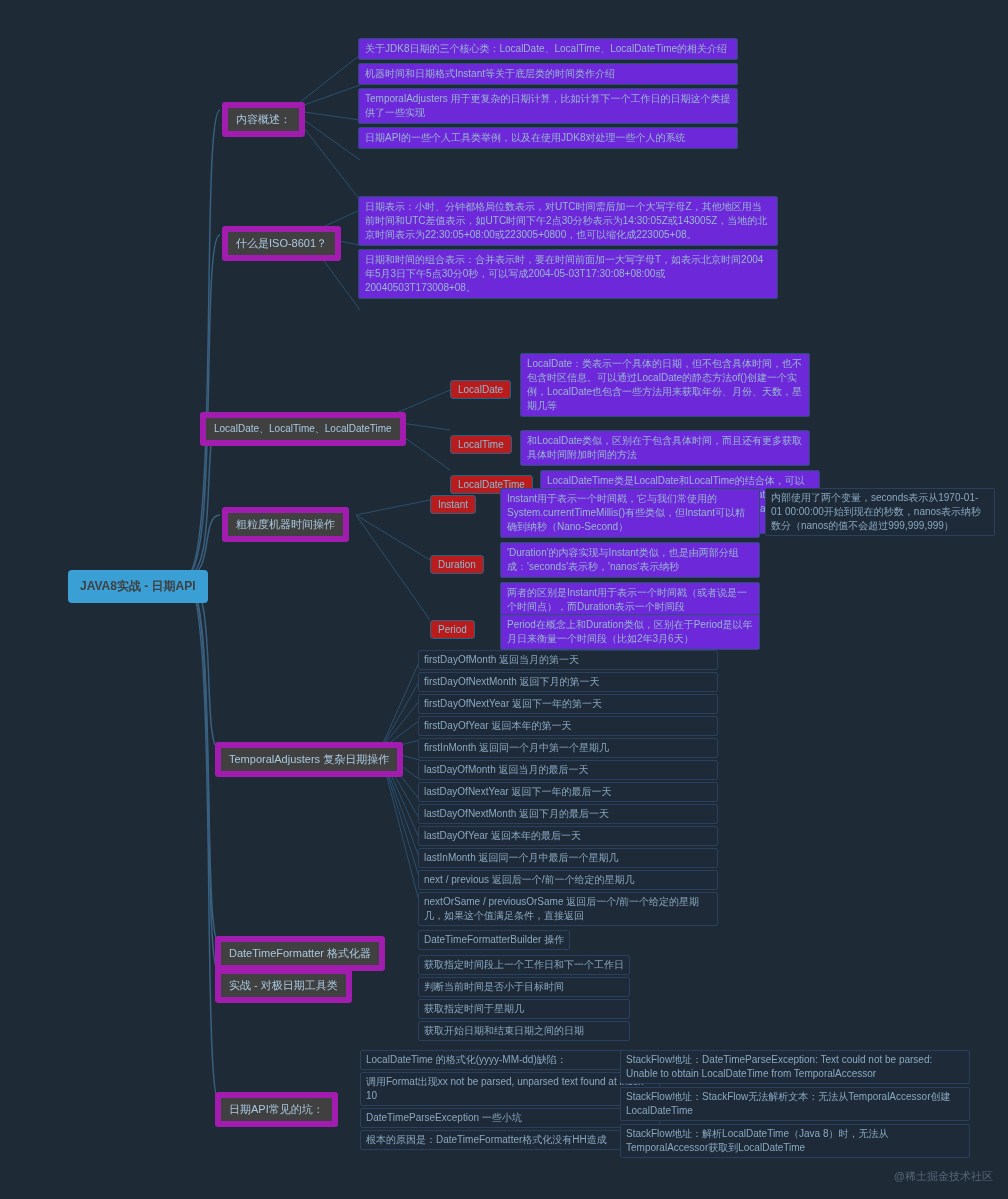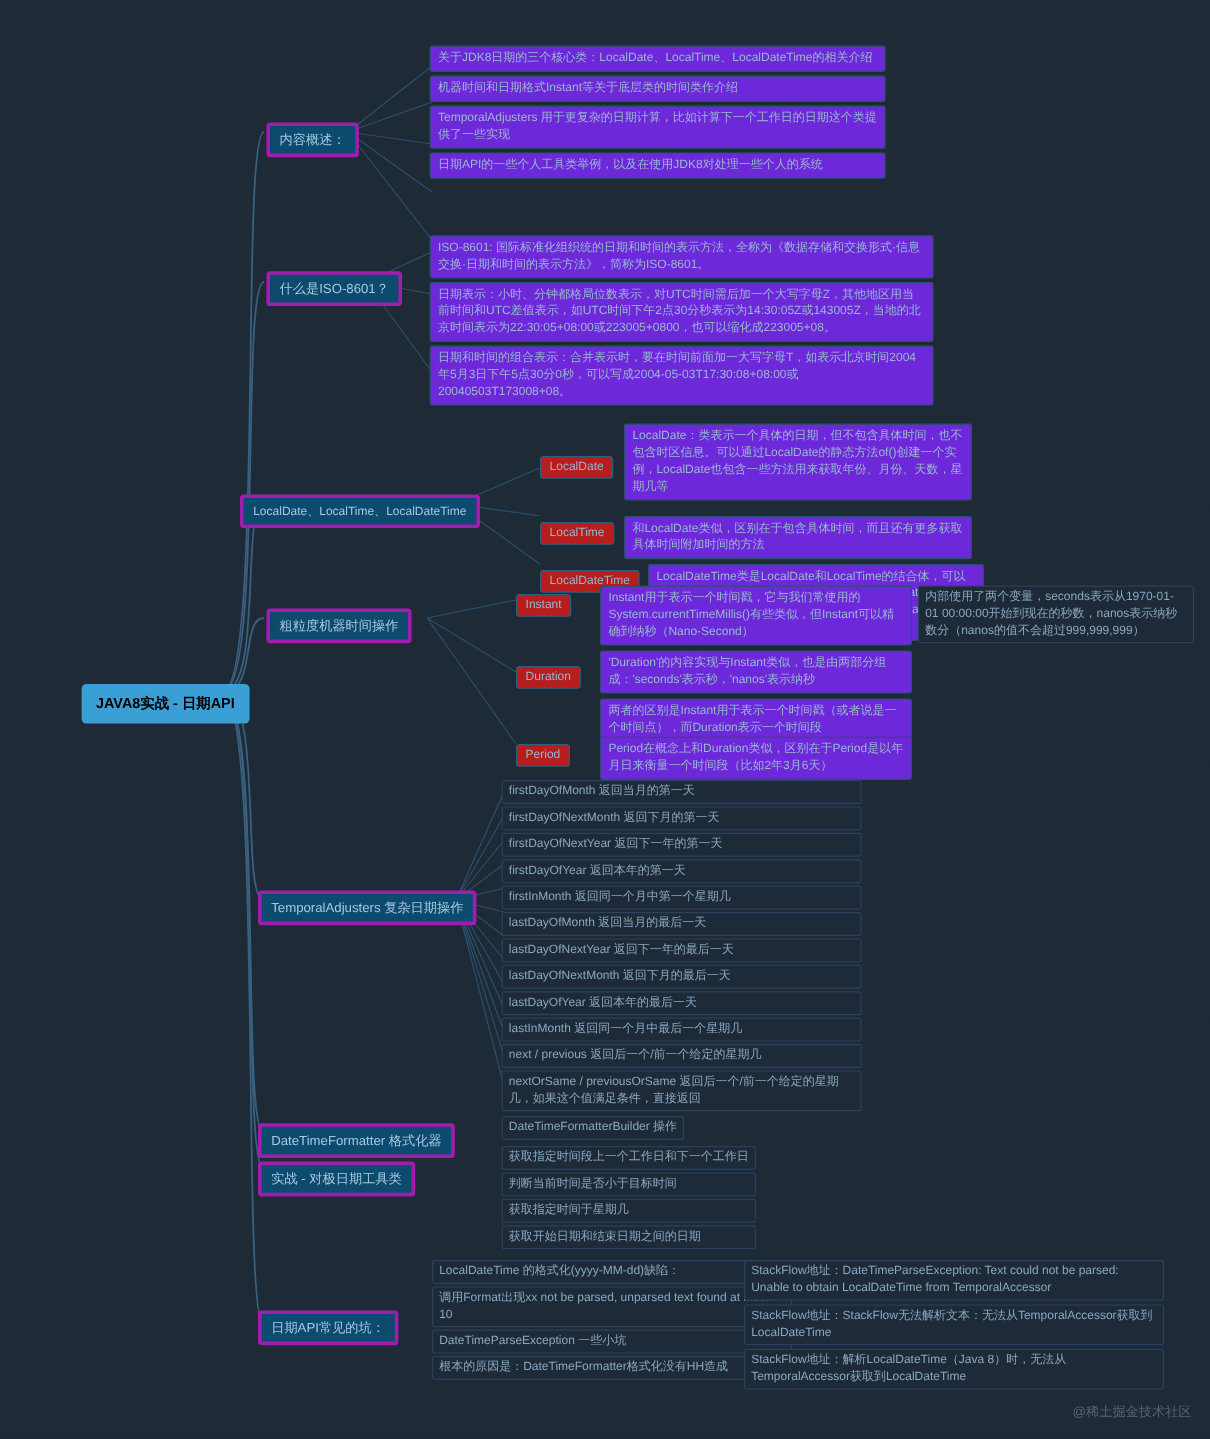--- a/index.html
+++ b/index.html
@@ -12,34 +12,34 @@
       min-height: 1199px;
       overflow-x: hidden;
     }
 
     
     .root-node {
       position: absolute;
       left: 68px;
       top: 570px;
       background: #3a9fd5;
-      color: #000000;
+      color: #404040;
       padding: 8px 12px;
       border-radius: 4px;
       font-size: 12px;
       font-weight: bold;
       white-space: nowrap;
       z-index: 10;
     }
 
     
     .branch {
       position: absolute;
-      background: #0c4a6e;
-      border: 3px solid #a21caf;
+      background: #404040;
+      border: 6px solid #a21caf;
       border-radius: 3px;
       padding: 4px 8px;
       font-size: 11px;
       color: #a8c8e0;
       white-space: nowrap;
     }
 
     .leaf {
       background: #6d28d9;
       border: 1px solid #2a5070;
@@ -159,21 +159,20 @@
   <div style="position:absolute;top:38px;left:358px;display:flex;flex-direction:column;gap:3px;">
     <div class="leaf">关于JDK8日期的三个核心类：LocalDate、LocalTime、LocalDateTime的相关介绍</div>
     <div class="leaf">机器时间和日期格式Instant等关于底层类的时间类作介绍</div>
     <div class="leaf">TemporalAdjusters 用于更复杂的日期计算，比如计算下一个工作日的日期这个类提供了一些实现</div>
     <div class="leaf">日期API的一些个人工具类举例，以及在使用JDK8对处理一些个人的系统</div>
   </div>
 
   <div class="branch" style="top:226px;left:222px;">什么是ISO-8601？</div>
 
   <div style="position:absolute;top:196px;left:358px;display:flex;flex-direction:column;gap:3px;">
-    <div class="leaf" style="max-width:420px;">ISO-8601: 国际标准化组织统的日期和时间的表示方法，全称为《数据存储和交换形式·信息交换·日期和时间的表示方法》，简称为ISO-8601。</div>
     <div class="leaf" style="max-width:420px;">日期表示：小时、分钟都格局位数表示，对UTC时间需后加一个大写字母Z，其他地区用当前时间和UTC差值表示，如UTC时间下午2点30分秒表示为14:30:05Z或143005Z，当地的北京时间表示为22:30:05+08:00或223005+0800，也可以缩化成223005+08。</div>
     <div class="leaf" style="max-width:420px;">日期和时间的组合表示：合并表示时，要在时间前面加一大写字母T，如表示北京时间2004年5月3日下午5点30分0秒，可以写成2004-05-03T17:30:08+08:00或20040503T173008+08。</div>
   </div>
 
   <div class="branch" style="top:412px;left:200px;font-size:10px;">LocalDate、LocalTime、LocalDateTime</div>
 
   <div class="sub-branch" style="position:absolute;top:380px;left:450px;">LocalDate</div>
   <div class="leaf" style="position:absolute;top:353px;left:520px;max-width:290px;">LocalDate：类表示一个具体的日期，但不包含具体时间，也不包含时区信息。可以通过LocalDate的静态方法of()创建一个实例，LocalDate也包含一些方法用来获取年份、月份、天数，星期几等</div>
 
   <div class="sub-branch" style="position:absolute;top:435px;left:450px;">LocalTime</div>
@@ -226,19 +225,19 @@
   <div class="branch" style="top:1092px;left:215px;">日期API常见的坑：</div>
   <div style="position:absolute;top:1050px;left:360px;display:flex;flex-direction:column;gap:2px;">
     <div class="leaf-sm">LocalDateTime 的格式化(yyyy-MM-dd)缺陷：</div>
     <div class="leaf-sm">调用Format出现xx not be parsed, unparsed text found at index 10</div>
     <div class="leaf-sm">DateTimeParseException 一些小坑</div>
     <div class="leaf-sm">根本的原因是：DateTimeFormatter格式化没有HH造成</div>
   </div>
 
   <div style="position:absolute;top:1050px;left:620px;display:flex;flex-direction:column;gap:3px;">
     <div class="leaf-sm" style="max-width:350px;">StackFlow地址：DateTimeParseException: Text could not be parsed: Unable to obtain LocalDateTime from TemporalAccessor</div>
-    <div class="leaf-sm" style="max-width:350px;">StackFlow地址：StackFlow无法解析文本：无法从TemporalAccessor获取到LocalDateTime</div>
+    <div class="leaf-sm" style="max-width:350px;">StackFlow地址：StackFlow无法解析文本：无法从TemporalAccessor创建LocalDateTime</div>
     <div class="leaf-sm" style="max-width:350px;">StackFlow地址：解析LocalDateTime（Java 8）时，无法从TemporalAccessor获取到LocalDateTime</div>
   </div>
 
   <div class="watermark">@稀土掘金技术社区</div>
 
 </div>
 
 </body></html>

